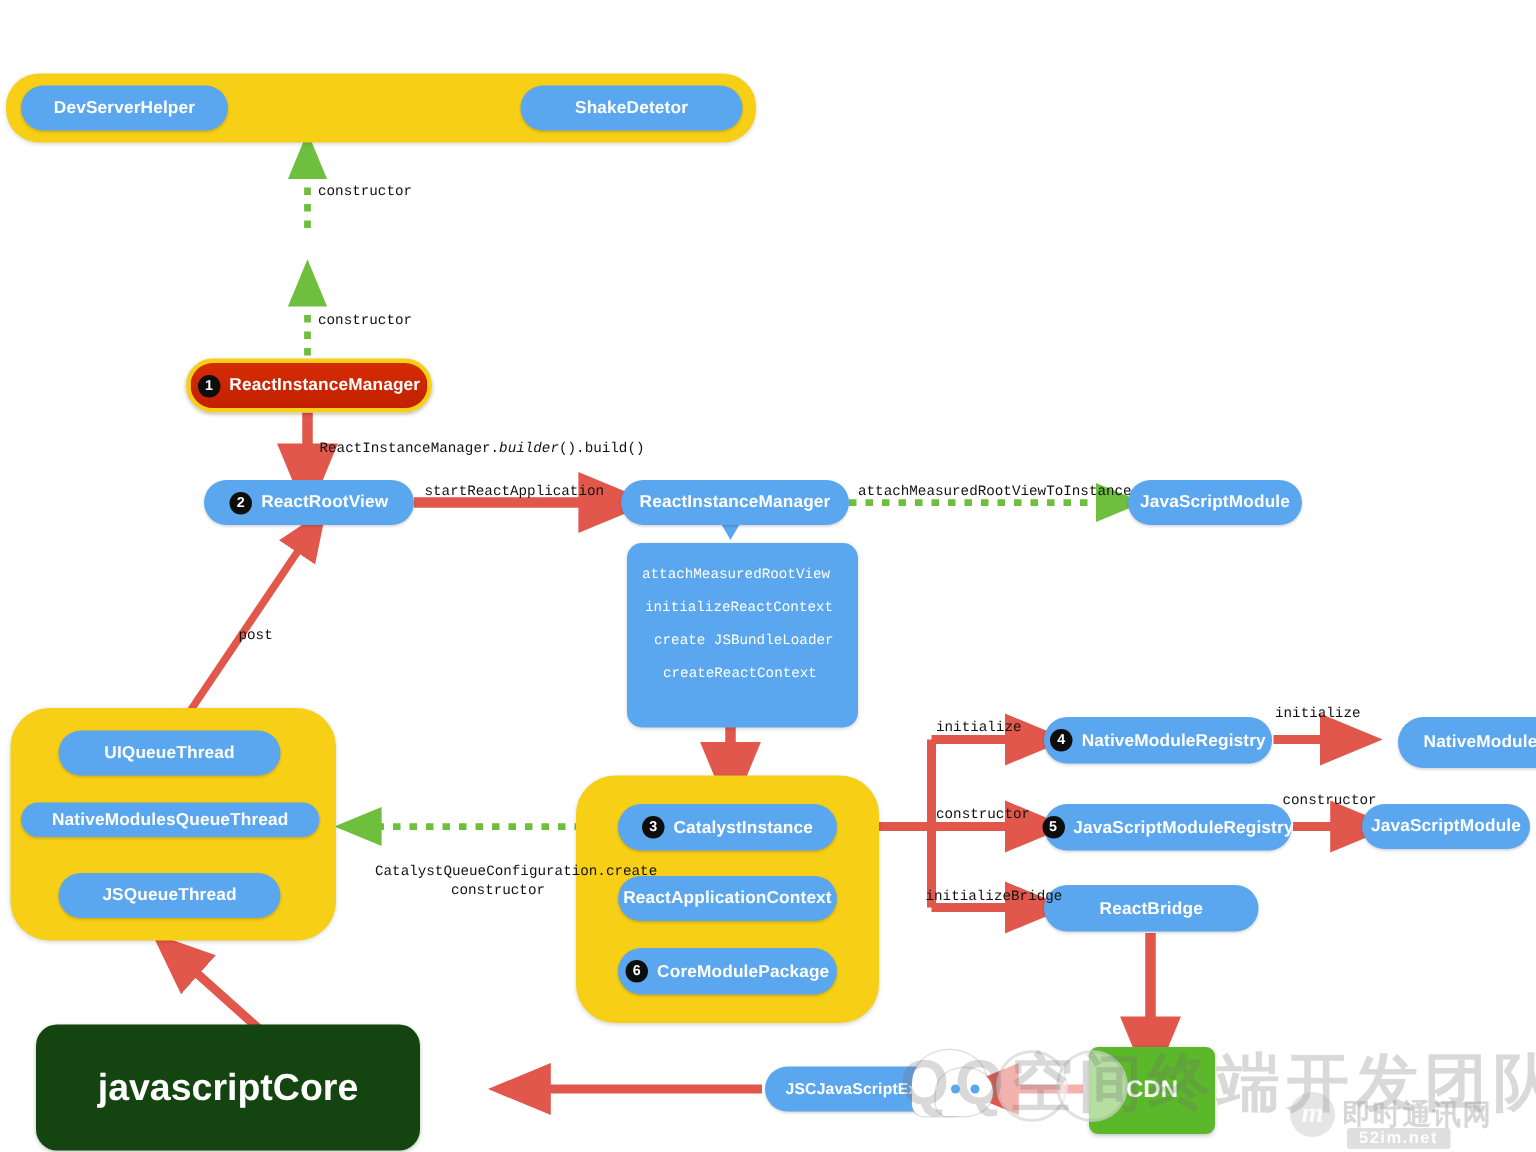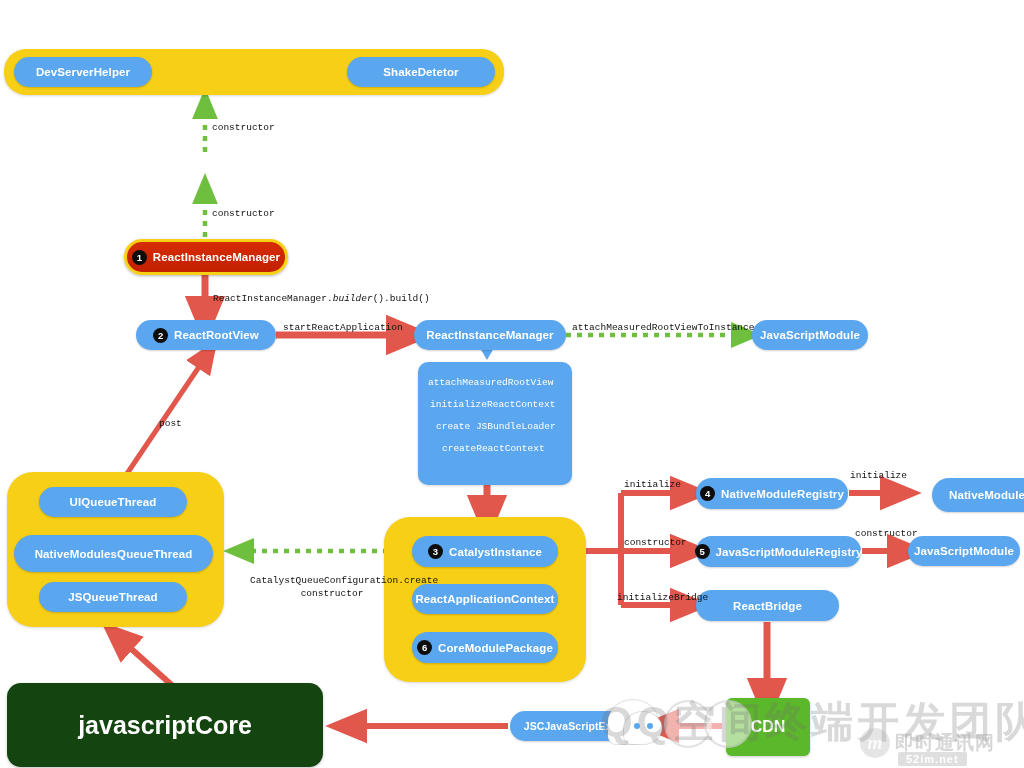--- a/index.html
+++ b/index.html
@@ -260,21 +260,21 @@
     <div class="l4">createReactContext</div>
   </div>
 
   <div class="elabel" style="left:159px;top:417px;">post</div>
 
   <div class="group tall" style="left:7px;top:472px;width:217px;height:155px;"></div>
 
   <div class="pill" style="left:39px;top:487px;width:148px;height:30px;">
     <span class="txt">UIQueueThread</span>
   </div>
-  <div class="pill" style="left:14px;top:535px;width:199px;height:37px;">
+  <div class="pill" style="left:14px;top:535px;width:199px;height:23px;">
     <span class="txt">NativeModulesQueueThread</span>
   </div>
   <div class="pill" style="left:39px;top:582px;width:148px;height:30px;">
     <span class="txt">JSQueueThread</span>
   </div>
 
   <div class="elabel center" style="left:250px;top:535px;width:164px;">
     <div>CatalystQueueConfiguration.create</div>
     <div>constructor</div>
   </div>
@@ -320,21 +320,21 @@
 
 
   <div class="cdn" style="left:726px;top:698px;width:84px;height:58px;">
     <span class="txt">CDN</span>
   </div>
 
   <div class="pill" style="left:510px;top:711px;width:148px;height:30px;font-size:10.5px;">
     <span class="txt">JSCJavaScriptExecutor</span>
   </div>
 
-  <div class="jscore" style="left:7px;top:683px;width:316px;height:84px;">
+  <div class="jscore" style="left:24px;top:683px;width:256px;height:84px;">
     <span class="txt">javascriptCore</span>
   </div>
 
   <div class="wm-blob" style="left:664px;top:700px;width:44px;height:44px;"></div>
   <div class="wm-blob" style="left:704px;top:700px;width:44px;height:44px;"></div>
   <div class="wm-chat" style="left:608px;top:700px;width:50px;height:44px;"></div>
   <div class="wm-chat" style="left:624px;top:712px;width:38px;height:32px;"></div>
   <div class="wm-dot" style="left:634px;top:723px;width:6px;height:6px;"></div>
   <div class="wm-dot" style="left:647px;top:723px;width:6px;height:6px;"></div>
 

